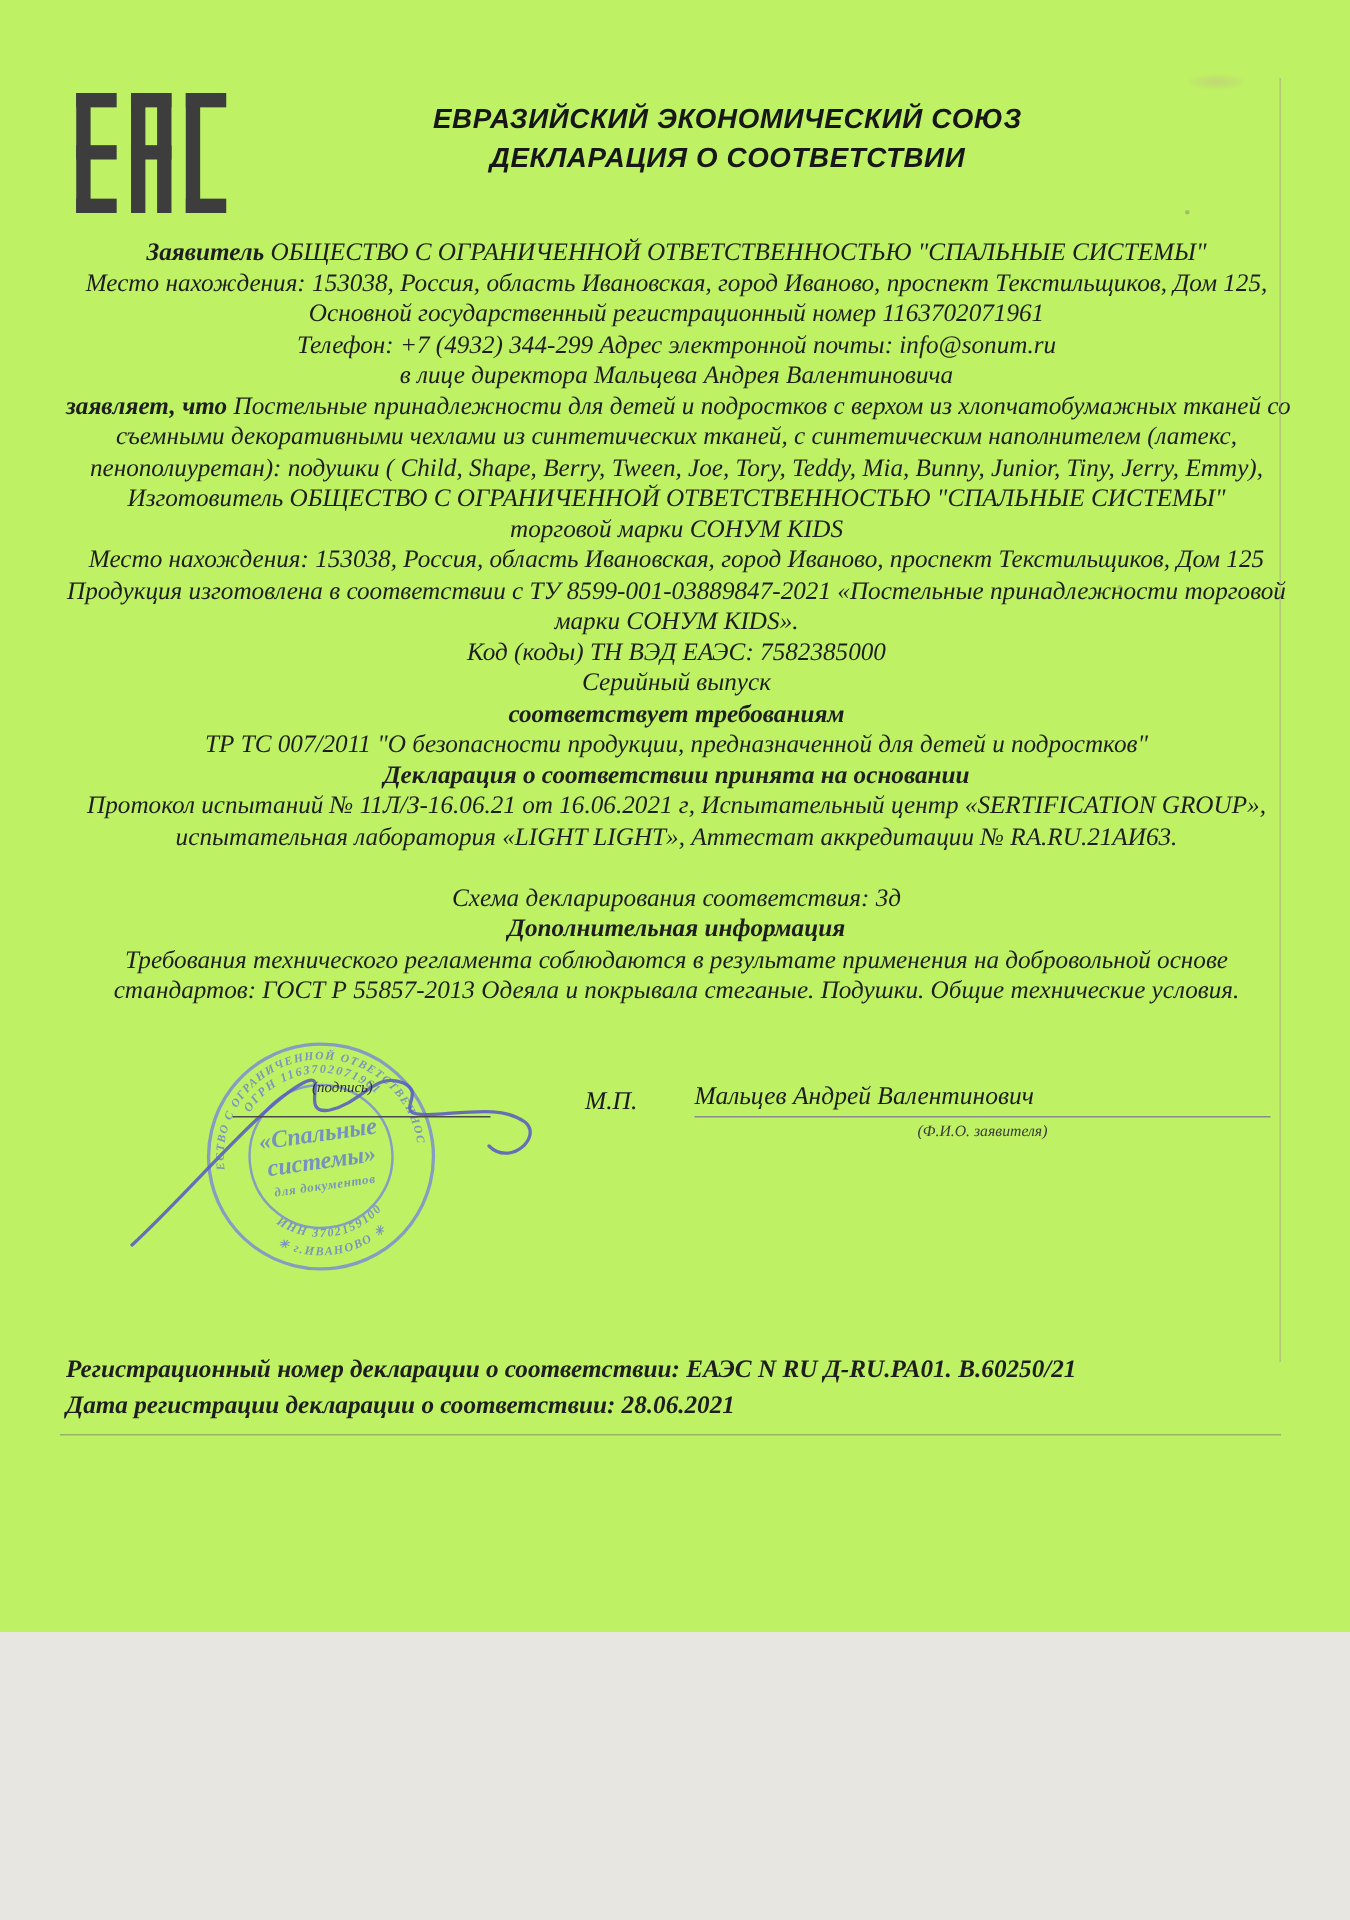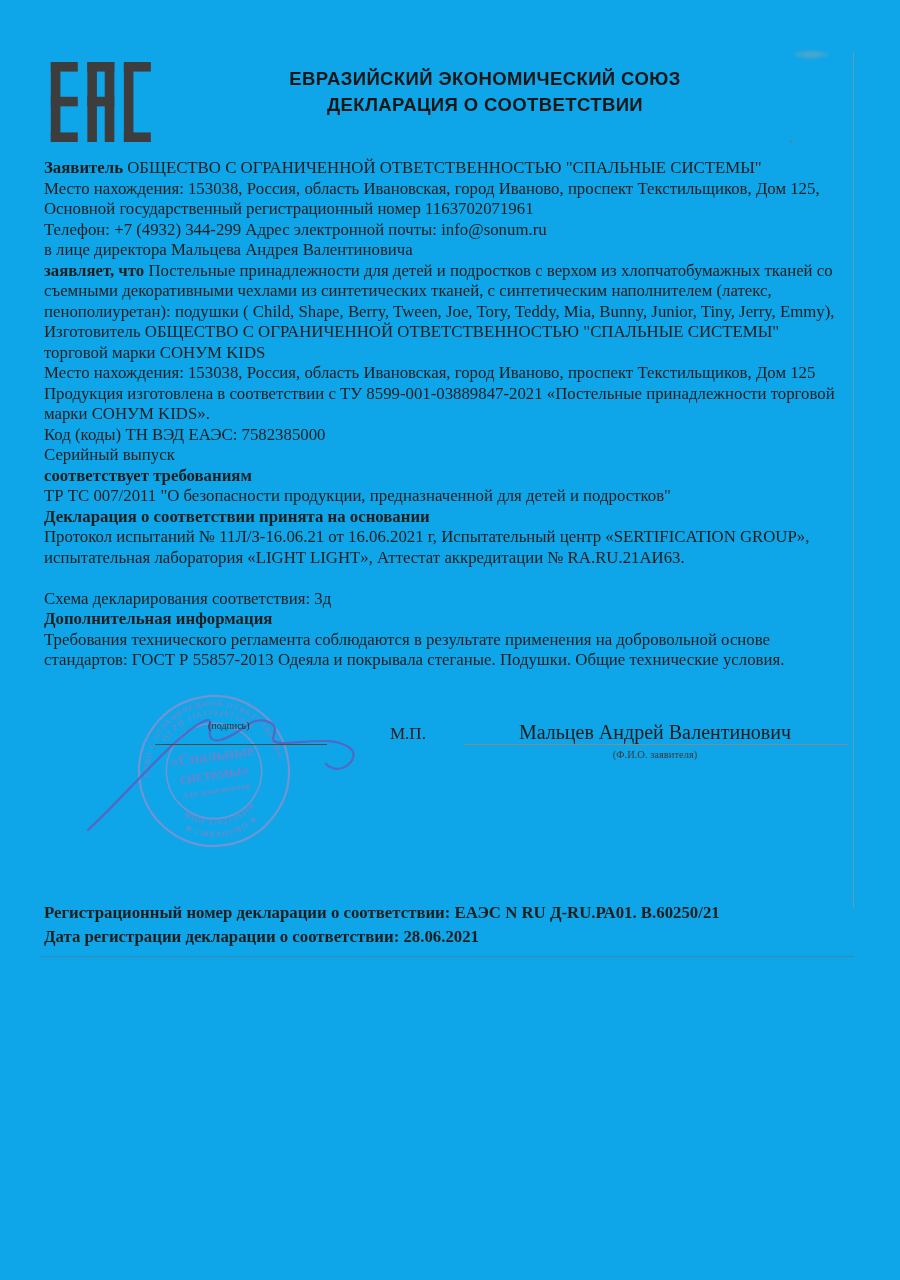--- a/index.html
+++ b/index.html
@@ -1,50 +1,50 @@
 <!DOCTYPE html>
 <html><head>
 <meta charset="utf-8">
 <style>
   html,body{margin:0;padding:0;background:#e8e6e0;}
   .page{
-    position:relative;width:900px;height:1280px;margin:0 auto;
-    background:#0ea5e9;overflow:hidden;
-    font-family:"Liberation Serif","DejaVu Serif",serif;color:#1e1e1e;
+    position:relative;width:900px;height:1088px;margin:0 auto;
+    background:#bef264;overflow:hidden;
+    font-family:"Liberation Serif","DejaVu Serif",serif;color:#1e1e1e;font-style:italic;
   }
   
   .eac-logo{position:absolute;left:48px;top:62px;width:110px;height:80px;}
   .eac-logo rect{fill:#3d3d3d;}
   .title-block{
     position:absolute;left:130px;top:66px;width:710px;text-align:center;
     font-family:"Liberation Sans","DejaVu Sans",sans-serif;font-weight:bold;
     font-size:18.5px;line-height:26px;color:#171717;letter-spacing:.4px;
   }
   
   .body-lines{
     position:absolute;left:44px;top:158px;width:814px;
-    font-size:16.8px;line-height:20.5px;
+    font-size:16.8px;line-height:20.5px;text-align:center;
   }
   .body-lines .line{white-space:nowrap;height:20.5px;overflow:visible;}
   .body-lines .line b{font-weight:bold;}
   
   .stamp{position:absolute;left:135px;top:692px;width:158px;height:158px;opacity:.88;transform:rotate(-8deg);}
   .stamp .ring{fill:none;stroke:#7f92cf;}
   .stamp text{fill:#7288c9;font-family:"Liberation Serif",serif;}
   .stamp .arc-text{font-size:7.6px;letter-spacing:1px;font-weight:bold;}
   .stamp .arc-text-sm{font-size:8px;letter-spacing:1.2px;font-weight:bold;}
   .stamp .center-big{font-size:16px;font-weight:bold;fill:#6d85cb;}
   .stamp .center-sm{font-size:8.5px;font-weight:bold;fill:#7288c9;letter-spacing:.5px;}
   .signature-svg{position:absolute;left:80px;top:698px;width:300px;height:140px;}
   .signature-svg path{fill:none;stroke:#5c60bf;stroke-width:2.2;stroke-linecap:round;opacity:.9;}
   .sig-line{position:absolute;left:155px;top:744px;width:172px;border-top:1.6px solid #4a4a4a;}
   .sig-caption{position:absolute;left:208px;top:720px;width:120px;text-align:left;font-size:10px;color:#2e2e2e;}
   .mp-label{position:absolute;left:390px;top:724px;font-size:17px;color:#1c1c1c;text-align:center;}
   .name-line{position:absolute;left:463px;top:744px;width:384px;border-top:1px solid #8a8a8a;}
-  .applicant-name{position:absolute;left:463px;top:721px;width:384px;text-align:center;font-size:20px;color:#1c1c1c;}
+  .applicant-name{position:absolute;left:463px;top:721px;width:384px;text-align:left;font-size:17px;color:#1c1c1c;}
   .name-caption{position:absolute;left:463px;top:749px;width:384px;text-align:center;font-size:10.5px;color:#3a3a3a;}
   
   .reg-block{position:absolute;left:44px;top:901px;width:814px;font-weight:bold;font-size:16.8px;line-height:24px;}
   .reg-block .line{white-space:nowrap;}
   .bottom-divider{position:absolute;left:40px;top:956px;width:814px;border-top:1px solid rgba(105,105,105,.45);}
   
   .artifact-vline{position:absolute;left:853px;top:52px;width:1px;height:856px;background:rgba(165,158,142,.5);}
   .artifact-smudge{position:absolute;left:793px;top:50px;width:36px;height:9px;border-radius:50%;
     background:radial-gradient(ellipse,rgba(200,172,148,.38),rgba(200,172,148,0));filter:blur(1px);}
   .artifact-speck{position:absolute;width:3px;height:3px;border-radius:50%;background:rgba(120,115,105,.4);}

